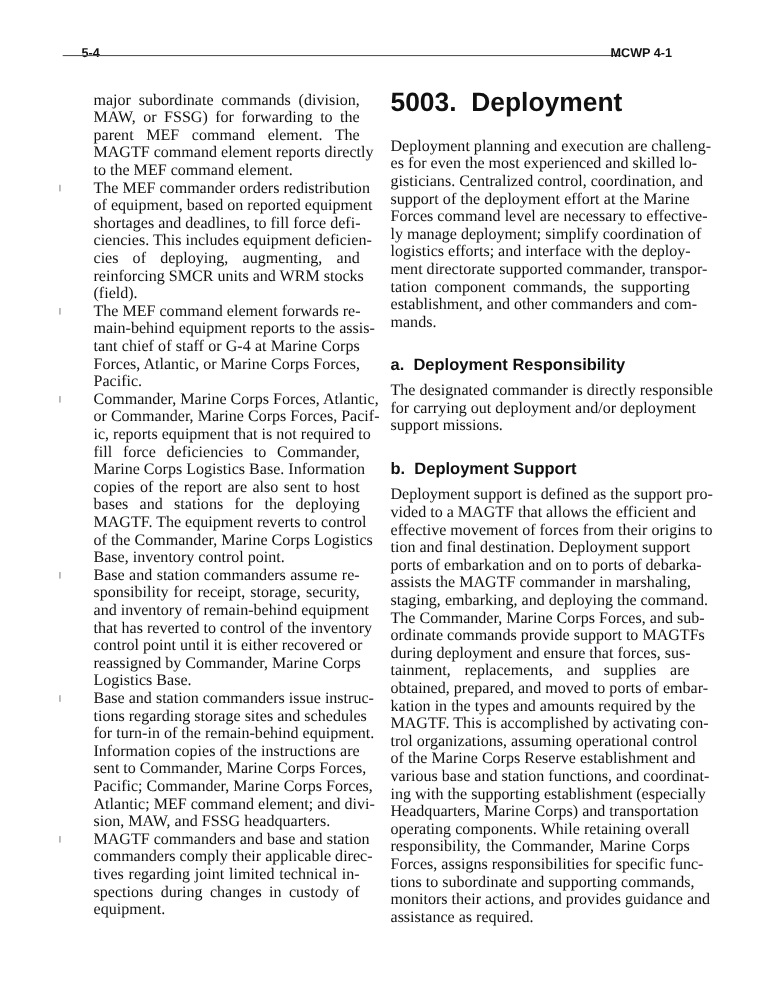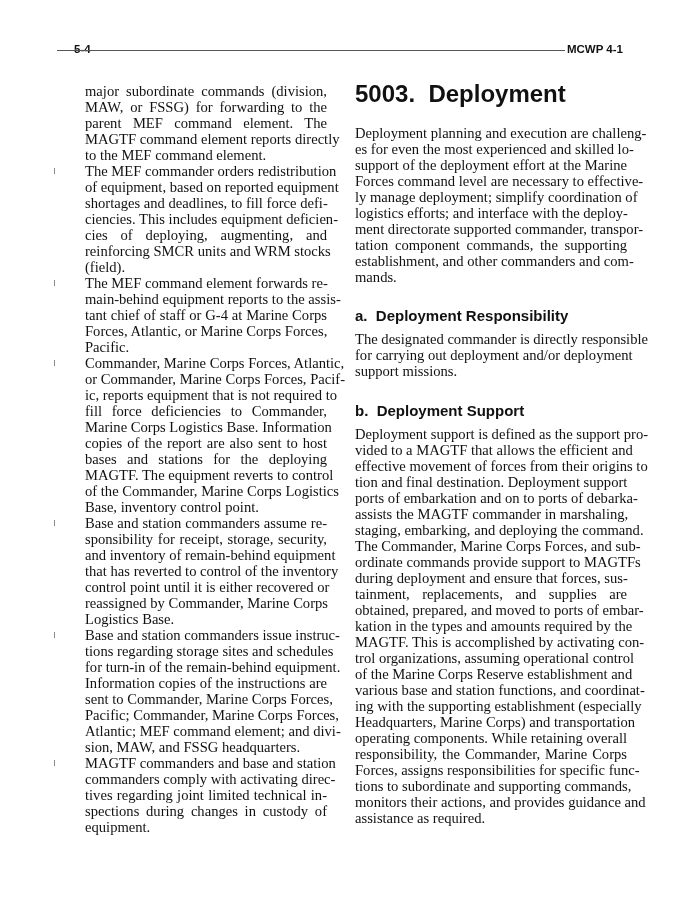--- a/index.html
+++ b/index.html
@@ -1,20 +1,20 @@
 <!DOCTYPE html>
 <html><head>
 <meta charset="utf-8">
 <style>
   html, body { margin: 0; padding: 0; background: #ffffff; }
   body { width: 695px; height: 899px; position: relative; overflow: hidden; color: #111; }
   .hdr { position: absolute; top: 43px; left: 35px; width: 592px; height: 16px; font-family: "Liberation Sans", sans-serif; font-weight: bold; font-size: 11.5px; }
   .hdr .pg { position: absolute; left: 0; top: 0; margin-left: 39px; }
   .hdr .rule { position: absolute; left: 22px; right: 62px; top: 7px; border-top: 1px solid #555; }
-  .hdr .pub { position: absolute; right: 4px; top: 0; text-align: center; }
+  .hdr .pub { position: absolute; right: 16px; top: 0; text-align: center; }
   .col { position: absolute; font-family: "Liberation Serif", serif; font-size: 14.6px; line-height: 16px; }
   .col-left { left: 85px; top: 83px; width: 242px; }
   .col-right { left: 355px; top: 83px; width: 272px; }
   .ln { display: block; white-space: nowrap; text-align: justify; text-align-last: justify; height: 16px; overflow: visible; }
   .ln.last { text-align-last: left; }
   .item { position: relative; }
   .bul { position: absolute; left: -31px; top: 5px; width: 1px; height: 6px; background: #888; }
   .h1 { font-family: "Liberation Sans", sans-serif; font-weight: bold; font-size: 24px; line-height: 22px; margin: 0 0 20px 0; }
   .h2 { font-family: "Liberation Sans", sans-serif; font-weight: bold; font-size: 15px; line-height: 18px; margin: 0 0 6px 0; }
   .para { margin: 0; }
@@ -92,33 +92,34 @@
     <span class="ln">Information copies of the instructions are</span>
     <span class="ln">sent to Commander, Marine Corps Forces,</span>
     <span class="ln">Pacific; Commander, Marine Corps Forces,</span>
     <span class="ln">Atlantic; MEF command element; and divi-</span>
     <span class="ln last">sion, MAW, and FSSG headquarters.</span>
   </div>
 
   <div class="item">
     <span class="bul"></span>
     <span class="ln">MAGTF commanders and base and station</span>
-    <span class="ln">commanders comply with activating direc-</span>
+    <span class="ln">commanders comply their applicable direc-</span>
     <span class="ln">tives regarding joint limited technical in-</span>
     <span class="ln">spections during changes in custody of</span>
     <span class="ln last">equipment.</span>
   </div>
 </div>
 
 <div class="col col-right">
   <div class="h1" style="white-space:pre;">5003.  Deployment</div>
 
   <div class="para">
     <span class="ln">Deployment planning and execution are challeng-</span>
     <span class="ln">es for even the most experienced and skilled lo-</span>
+    <span class="ln">gisticians. Centralized control, coordination, and</span>
     <span class="ln">support of the deployment effort at the Marine</span>
     <span class="ln">Forces command level are necessary to effective-</span>
     <span class="ln">ly manage deployment; simplify coordination of</span>
     <span class="ln">logistics efforts; and interface with the deploy-</span>
     <span class="ln">ment directorate supported commander, transpor-</span>
     <span class="ln">tation component commands, the supporting</span>
     <span class="ln">establishment, and other commanders and com-</span>
     <span class="ln last">mands.</span>
   </div>
 

